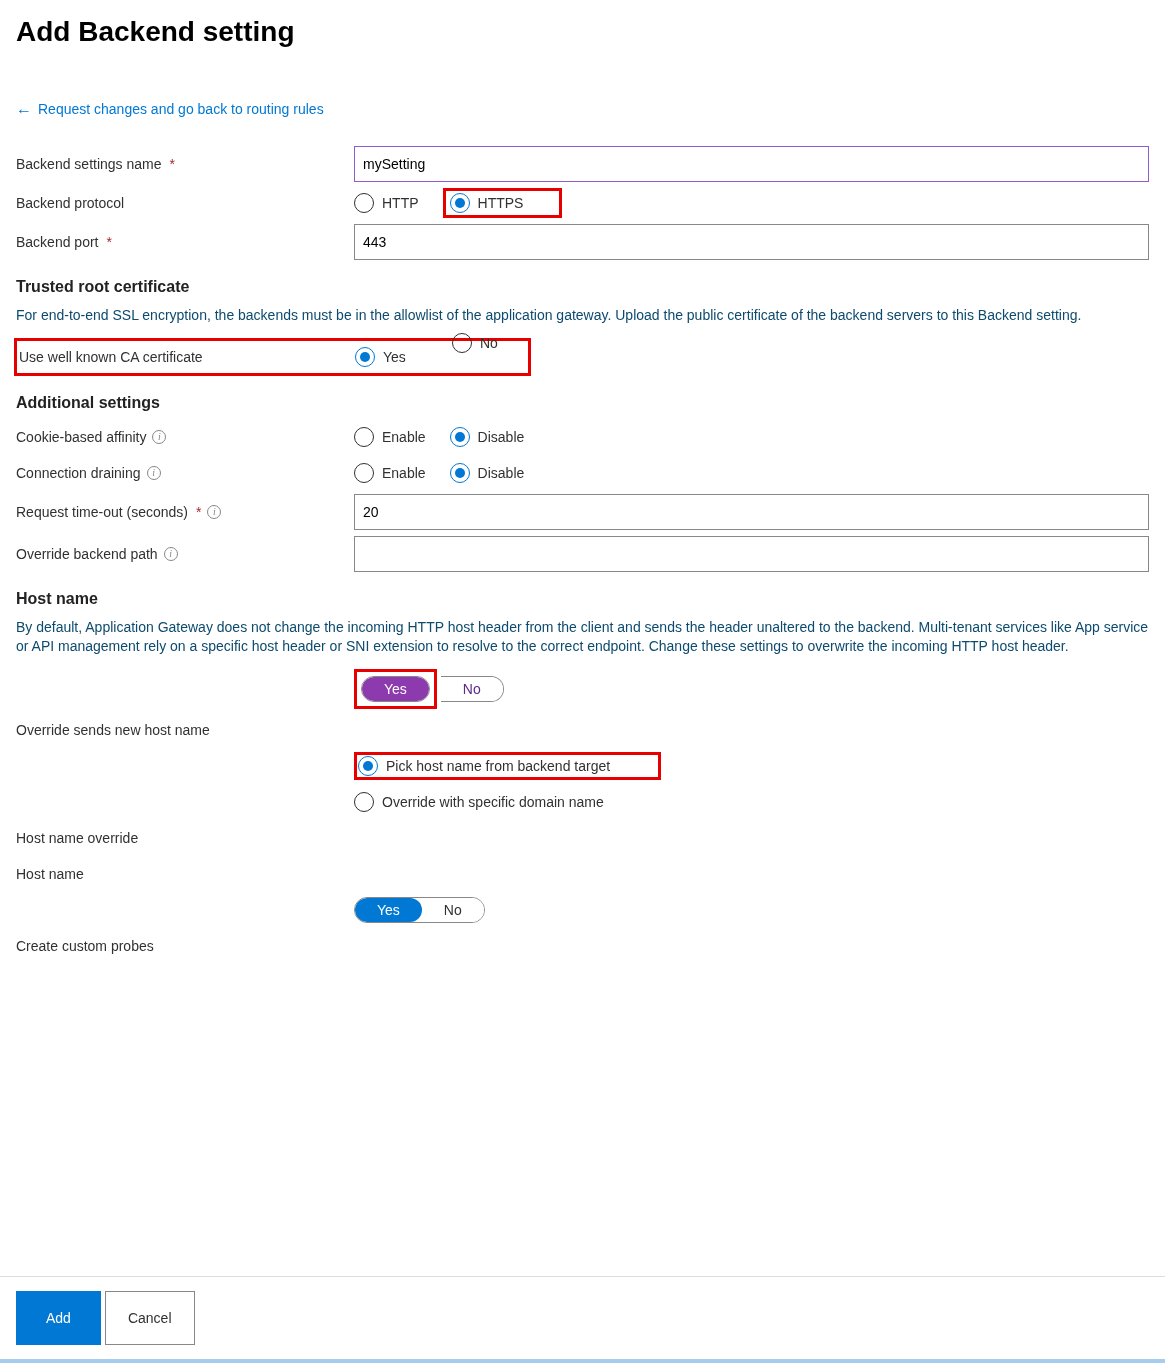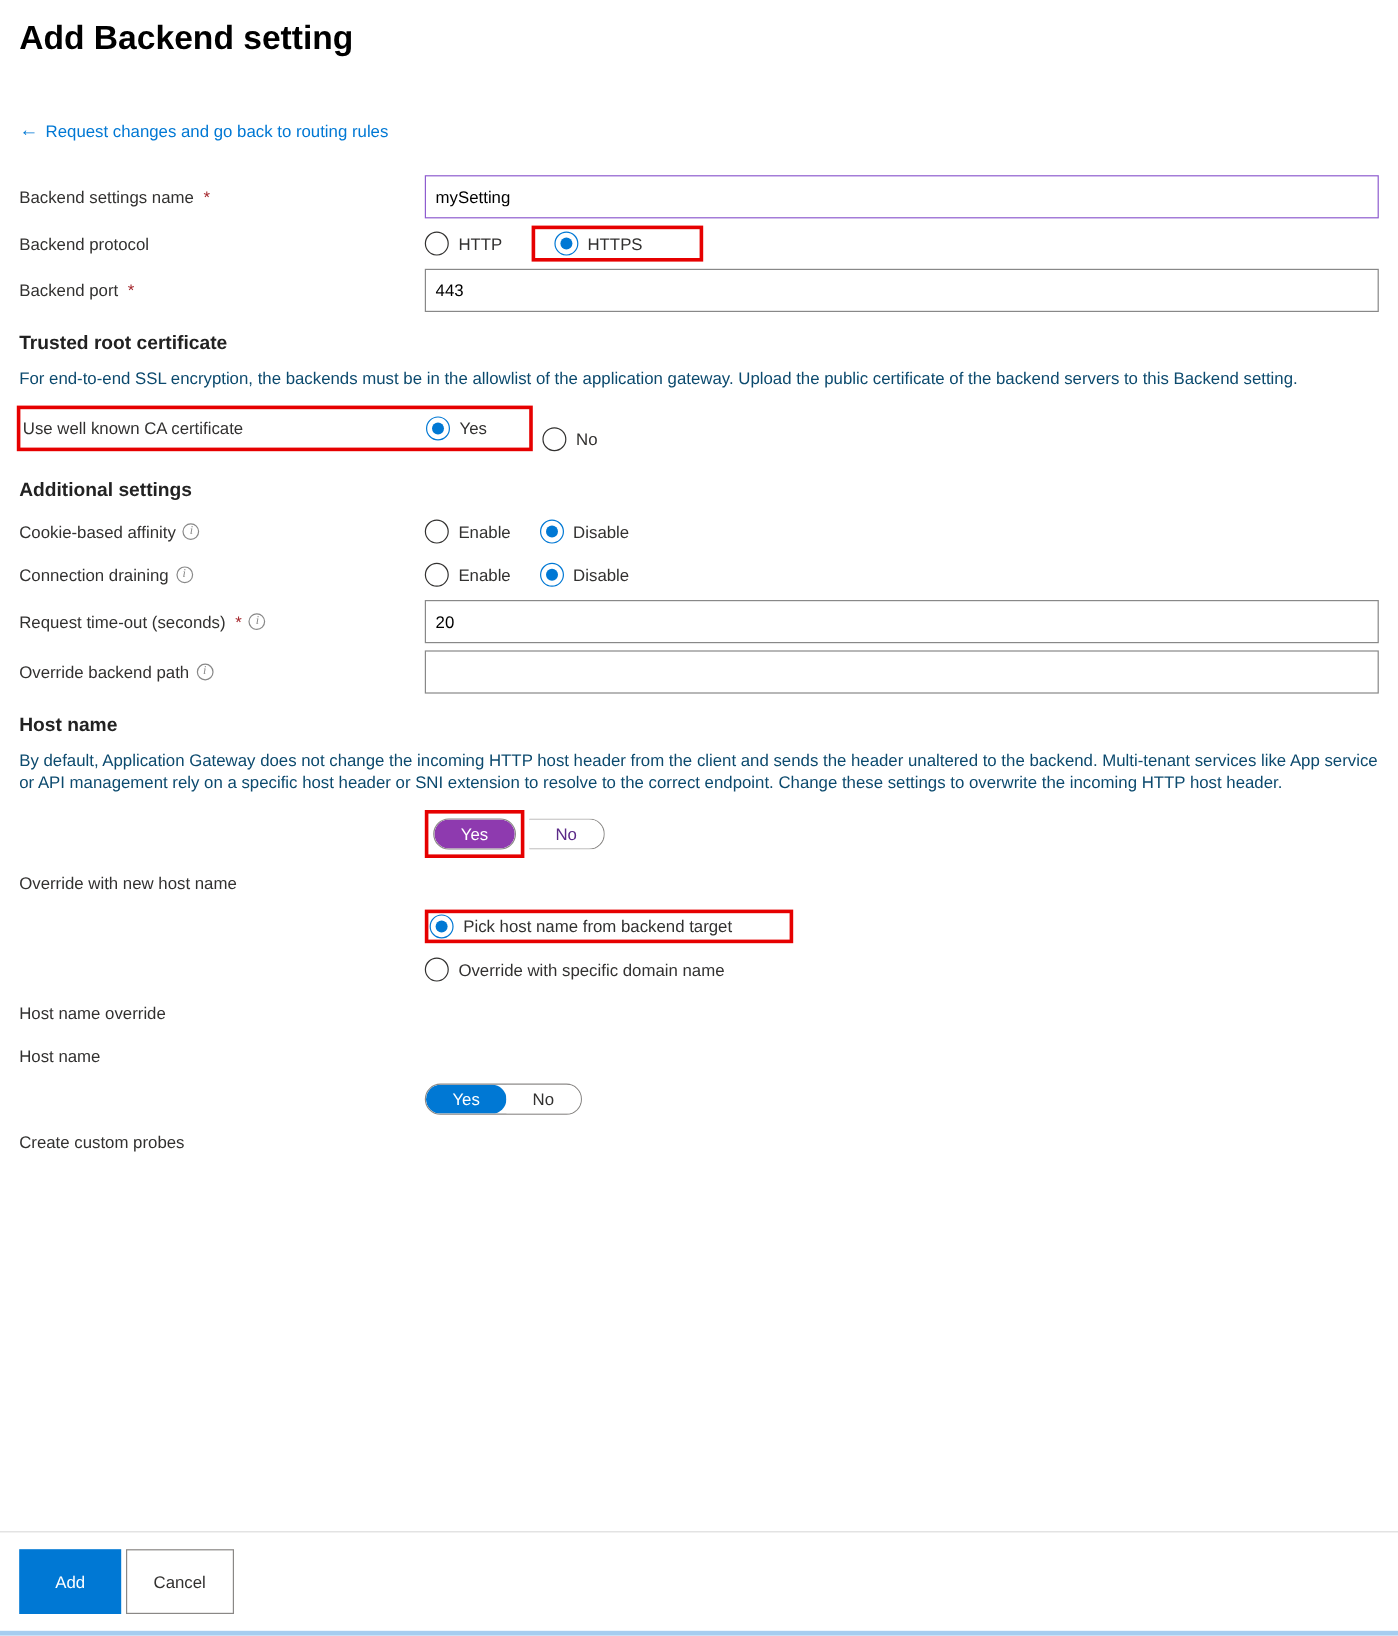--- a/index.html
+++ b/index.html
@@ -108,21 +108,21 @@
     justify-content: center;
     font-size: 10px;
     color: #888;
     font-family: Georgia, serif;
     font-style: italic;
   }
   .hl-red {
     border: 3px solid #e60000;
     display: inline-flex;
     align-items: center;
-    padding: 2px 16px;
+    padding: 2px 4px;
   }
   .hl-red.wide { padding-right: 168px; }
   .hl-red.fit { padding: 1px 16px 1px 1px; }
   .hl-red-row {
     border: 3px solid #e60000;
     display: flex;
     align-items: center;
     padding: 6px 8px 6px 2px;
     margin-left: -2px;
   }
@@ -227,21 +227,21 @@
   </div>
   <div class="control-col">
     <input type="text" class="txt" value="443" style="">
   </div>
 </div>
 
 
 <div class="section-head">Trusted root certificate</div>
 <div class="desc">For end-to-end SSL encryption, the backends must be in the allowlist of the application gateway. Upload the public certificate of the backend servers to this Backend setting.</div>
 
-<div class="hl-red-row" style="width:430px; margin-bottom:24px;">
+<div class="hl-red-row" style="width:517px; margin-bottom:1px;">
   <div class="label-col" style="width:336px;">
     <span>Use well known CA certificate</span>
   </div>
   <span class="radio" style="margin-right:0;">
     <span class="radio-circle checked"></span>
     <span>Yes</span>
   </span>
 </div>
 
 <div style="position:relative; height:0;">
@@ -325,21 +325,21 @@
 
     <span class="pill-group" style="margin-left:-4px; border-left:none; border-top-left-radius:0; border-bottom-left-radius:0;">
       <span class="pill unsel-purple">No</span>
     </span>
   </div>
 </div>
 
 
 <div class="form-row">
   <div class="label-col">
-    <span>Override with new host name</span>
+    <span>Override sends new host name</span>
   </div>
   <div class="control-col"></div>
 </div>
 
 
 <div class="form-row">
   <div class="label-col"></div>
   <div class="control-col">
     <span class="hl-red fit wide" style="padding-right:48px;">
       <span class="radio" style="margin-right:0;">

